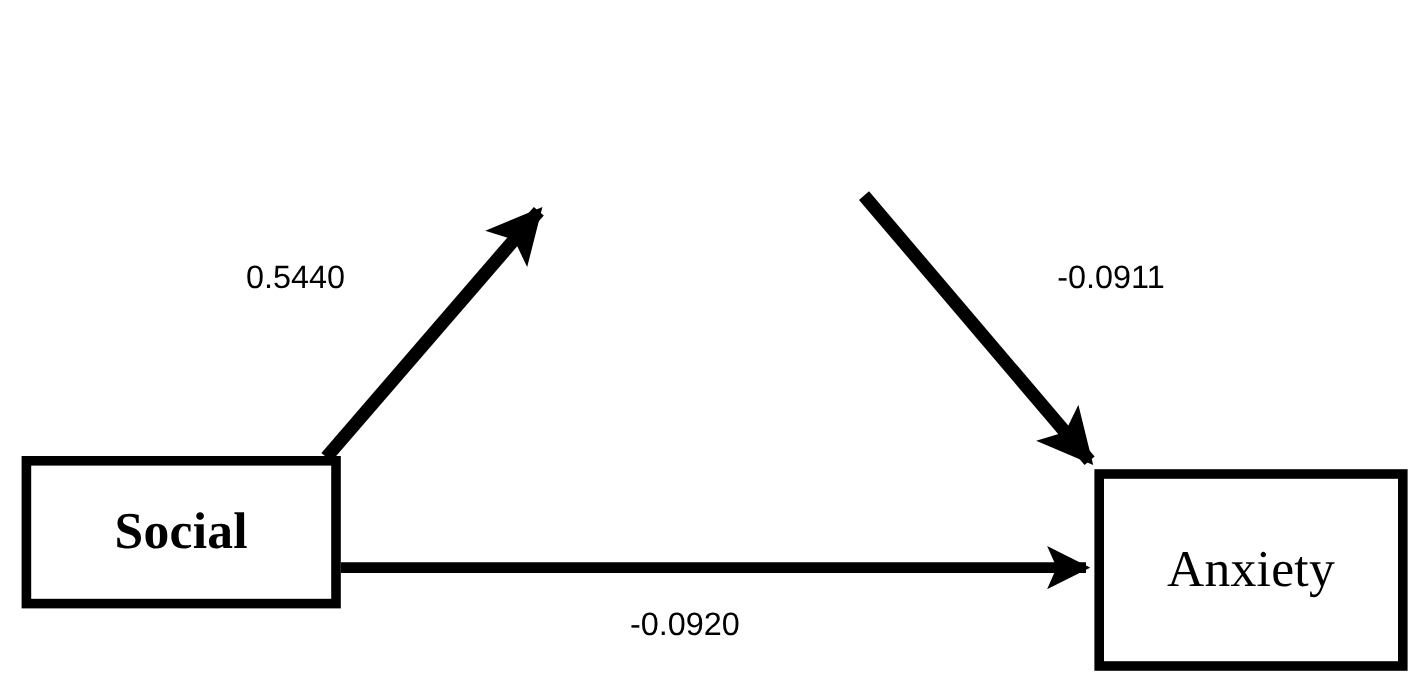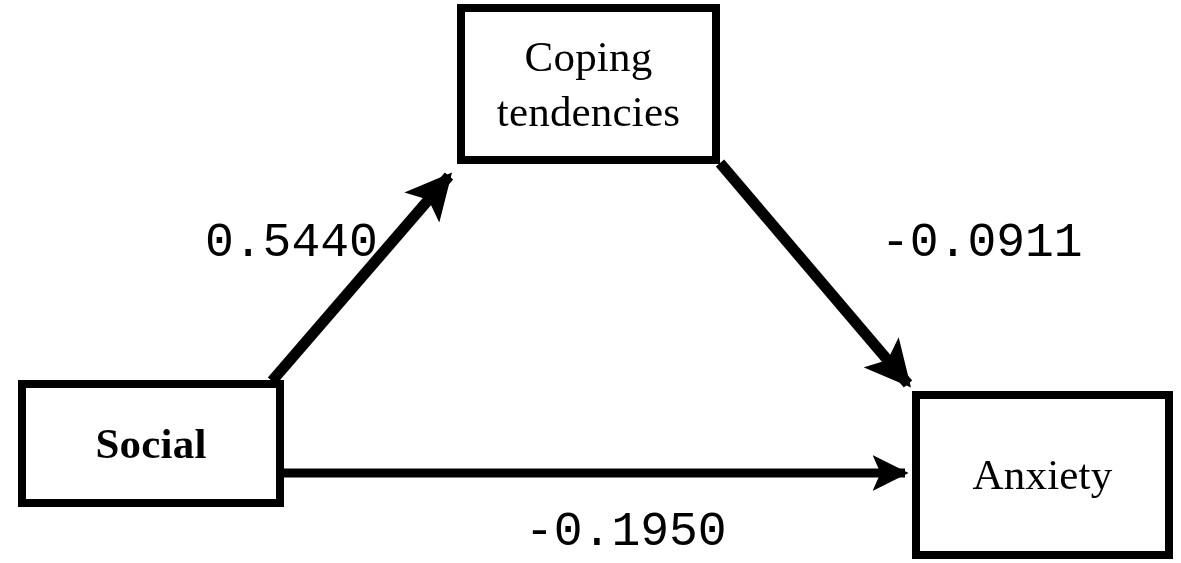--- a/index.html
+++ b/index.html
@@ -57,22 +57,22 @@
   }
   #node-anxiety {
     left: 912px;
     top: 391px;
     width: 261px;
     height: 168px;
     text-align: right;
   }
   .edge-label {
     position: absolute;
-    font-family: Liberation Mono, monospace;
-    font-size: 48px;
+    font-family: Liberation Sans, sans-serif;
+    font-size: 27px;
     color: #000000;
     white-space: nowrap;
     z-index: 4;
     letter-spacing: 0px;
   }
   #label-a {
     left: 205px;
     top: 216px;
   }
   #label-b {
@@ -102,32 +102,28 @@
       </marker>
     </defs>
 
     <line x1="272" y1="381" x2="449" y2="176" stroke="#000000" stroke-width="11" stroke-linecap="butt" marker-end="url(#arrow-ne)"></line>
 
     <line x1="720" y1="163" x2="908" y2="384" stroke="#000000" stroke-width="11" stroke-linecap="butt" marker-end="url(#arrow-se)"></line>
 
     <line x1="272" y1="473" x2="905" y2="473" stroke="#000000" stroke-width="9" stroke-linecap="butt" marker-end="url(#arrow-e)"></line>
   </svg>
 
-  <div class="node-box" id="node-coping">
-    <span class="node-label">Coping</span>
-    <span class="node-label">tendencies</span>
-  </div>
 
   <div class="node-box" id="node-social">
     <span class="node-label">Social</span>
   </div>
 
   <div class="node-box" id="node-anxiety">
     <span class="node-label">Anxiety</span>
   </div>
 
   <span class="edge-label" id="label-a">0.5440</span>
 
   <span class="edge-label" id="label-b">-0.0911</span>
 
-  <span class="edge-label" id="label-c">-0.1950</span>
+  <span class="edge-label" id="label-c">-0.0920</span>
 
 </div>
 
 </body></html>

